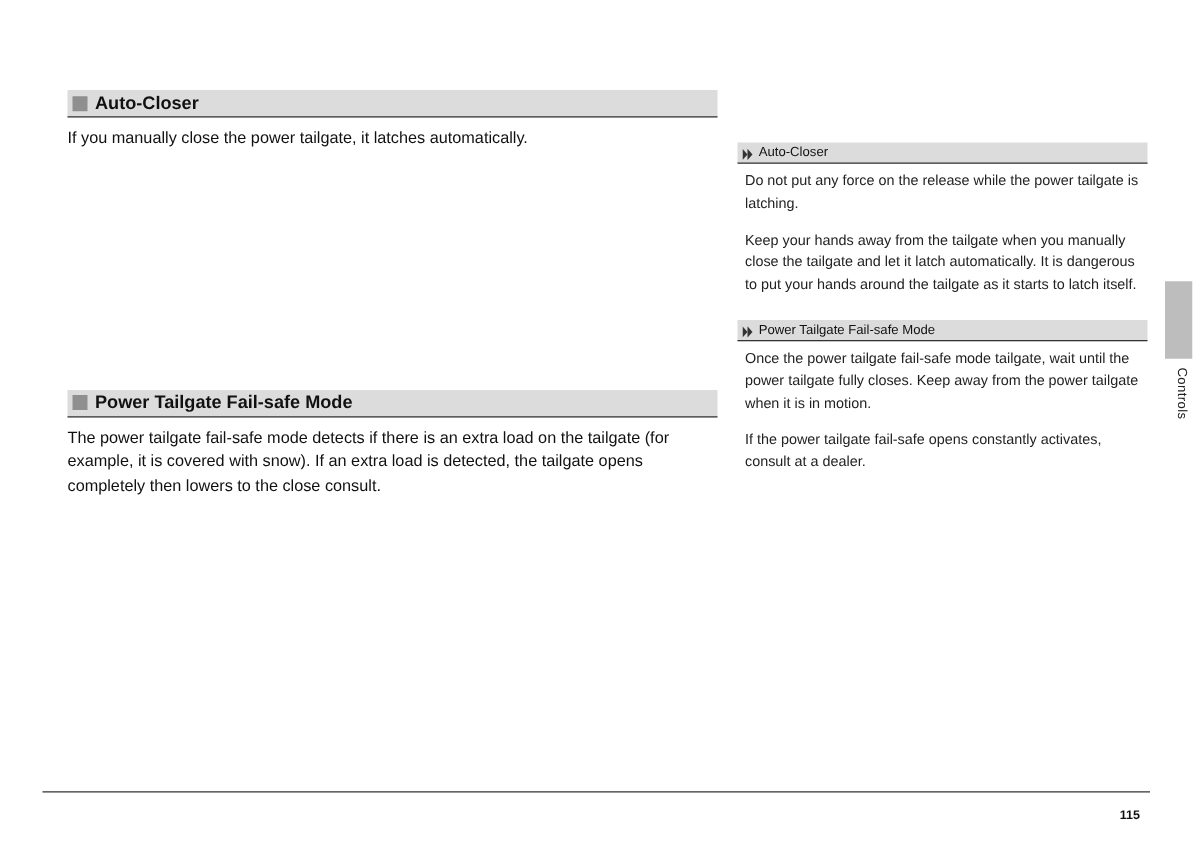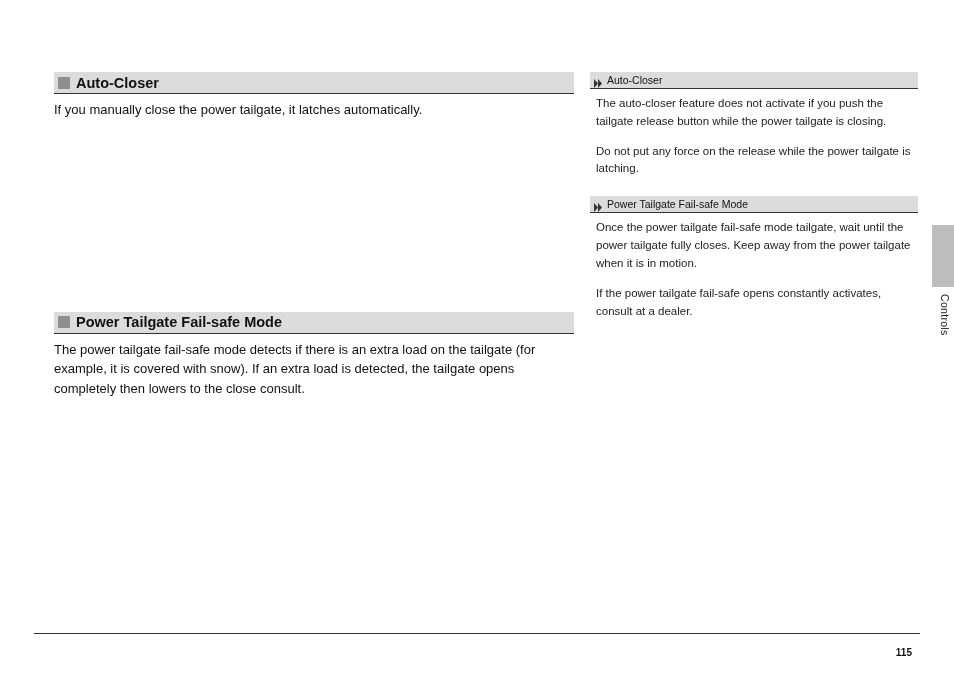--- a/index.html
+++ b/index.html
@@ -29,21 +29,21 @@
   }
   .breadcrumb .arrow {
     display: inline-block;
     vertical-align: -1px;
     margin: 0 1px;
   }
   .breadcrumb svg { display: inline-block; }
   .content {
     display: flex;
     margin-top: 54px;
-    align-items: flex-start;
+    align-items: flex-end;
   }
   .main {
     width: 520px;
     flex: 0 0 520px;
   }
   .sidebar {
     flex: 1 1 auto;
     margin-left: 16px;
   }
   .section { margin-bottom: 192px; }
@@ -171,22 +171,22 @@
         <div class="tip-header">
           <span class="tip-icon">
             <svg width="11" height="11" viewBox="0 0 11 11">
                 <polygon points="0,1 4,5.5 0,10" fill="#333"></polygon>
                 <polygon points="4,1 8,5.5 4,10" fill="#333"></polygon>
               </svg>
           </span>
           <span class="tip-title">Auto-Closer</span>
         </div>
         <div class="tip-body">
-          <p>The auto-closer feature does not activate if you push the tailgate release button while the power tailgate is closing.</p>
           <p>Do not put any force on the release while the power tailgate is latching.</p>
+          <p>Keep your hands away from the tailgate when you manually close the tailgate and let it latch automatically. It is dangerous to put your hands around the tailgate as it starts to latch itself.</p>
         </div>
       </div>
 
       <div class="tip-block">
         <div class="tip-header">
           <span class="tip-icon">
             <svg width="11" height="11" viewBox="0 0 11 11">
                 <polygon points="0,1 4,5.5 0,10" fill="#333"></polygon>
                 <polygon points="4,1 8,5.5 4,10" fill="#333"></polygon>
               </svg>

